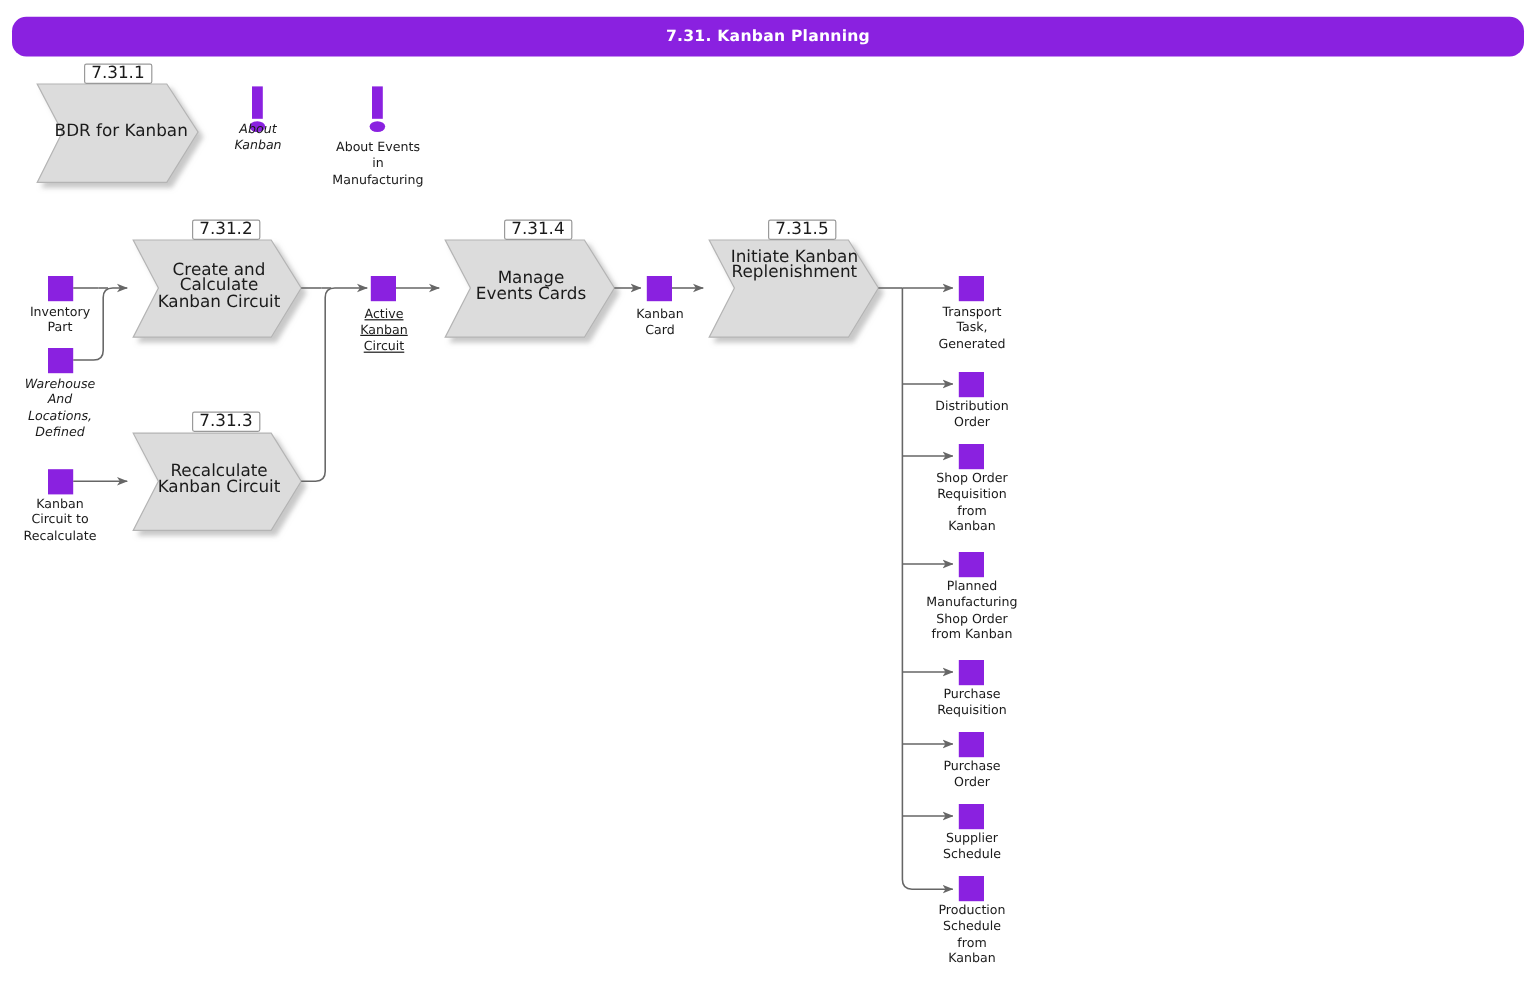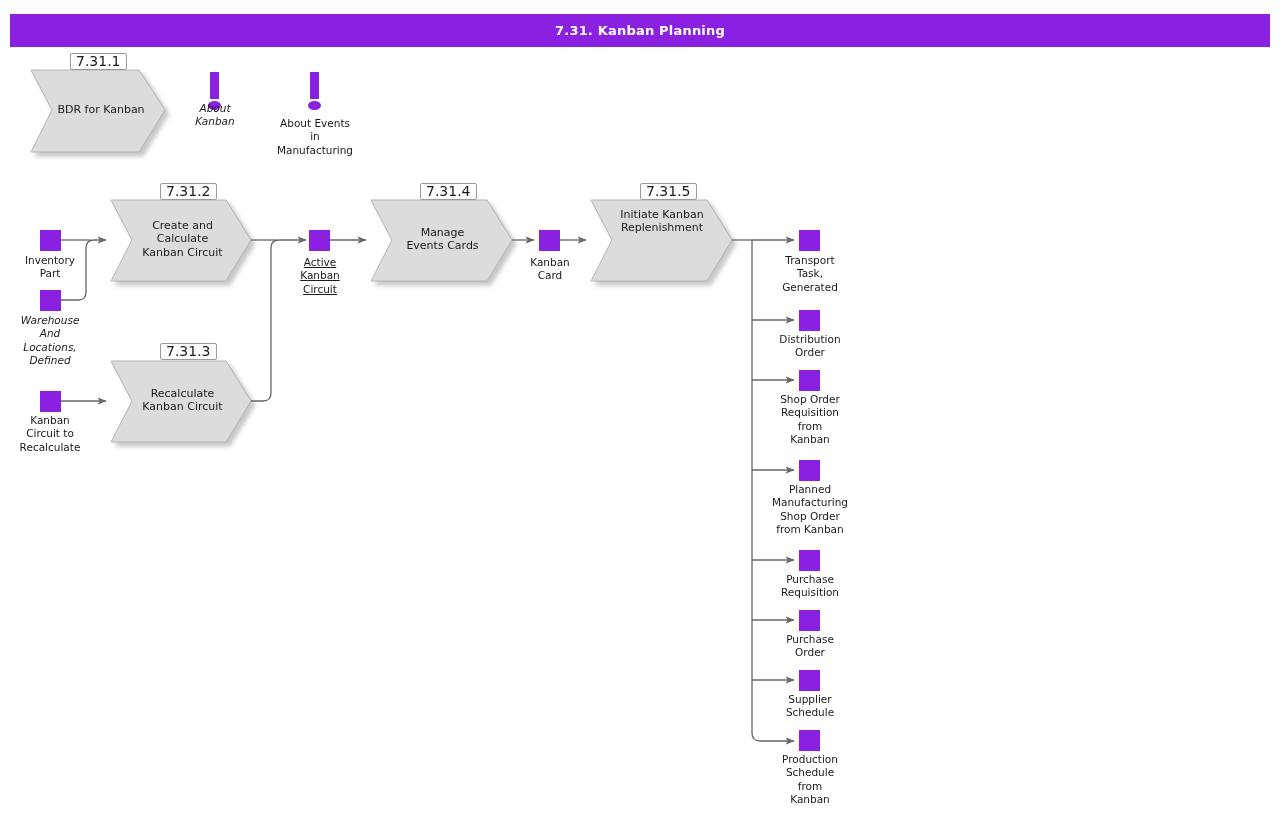--- a/index.html
+++ b/index.html
@@ -23,20 +23,21 @@
   .header-bar {
     position: absolute;
     left: 10px;
     top: 14px;
     width: 1260px;
     height: 33px;
     background: #8A21E0;
     display: flex;
     align-items: center;
     justify-content: center;
+    border-radius: 12px;
   }
   .header-title {
     color: #ffffff;
     font-size: 13px;
     font-weight: bold;
     font-family: "DejaVu Sans", sans-serif;
     letter-spacing: 0.2px;
   }
   .svg-layer {
     position: absolute;
@@ -61,21 +62,21 @@
     position: absolute;
     font-size: 10.5px;
     color: #1a1a1a;
     text-align: center;
     line-height: 13.3px;
     font-family: "DejaVu Sans", sans-serif;
     white-space: pre-line;
   }
   .proc-label {
     position: absolute;
-    font-size: 11px;
+    font-size: 14px;
     color: #1a1a1a;
     text-align: center;
     line-height: 13.3px;
     font-family: "DejaVu Sans", sans-serif;
     white-space: pre-line;
   }
   .entity-sq {
     position: absolute;
     width: 21px;
     height: 21px;

